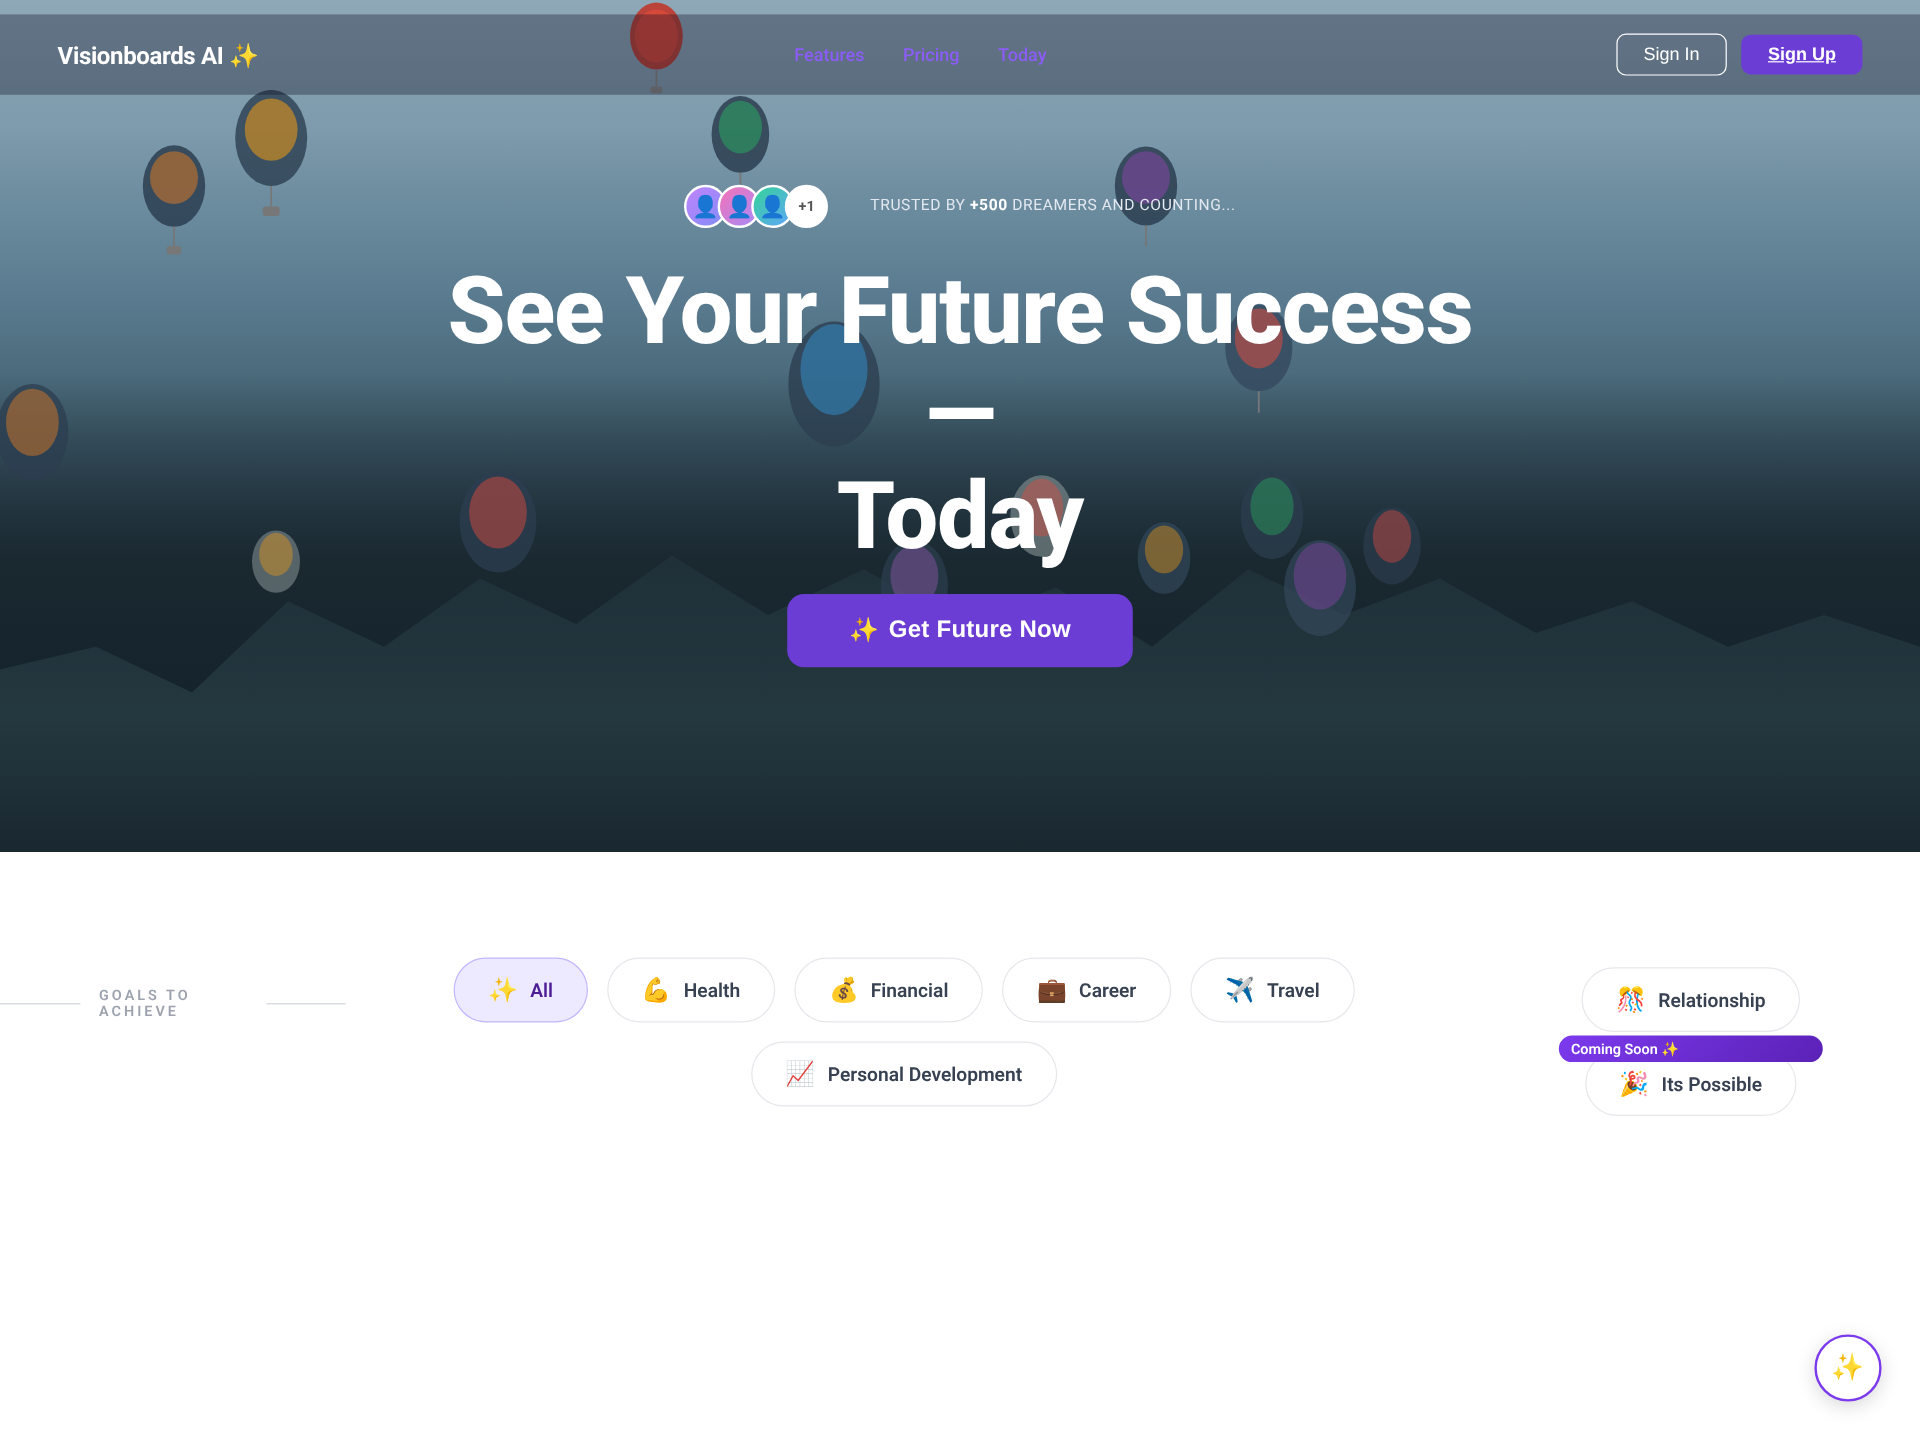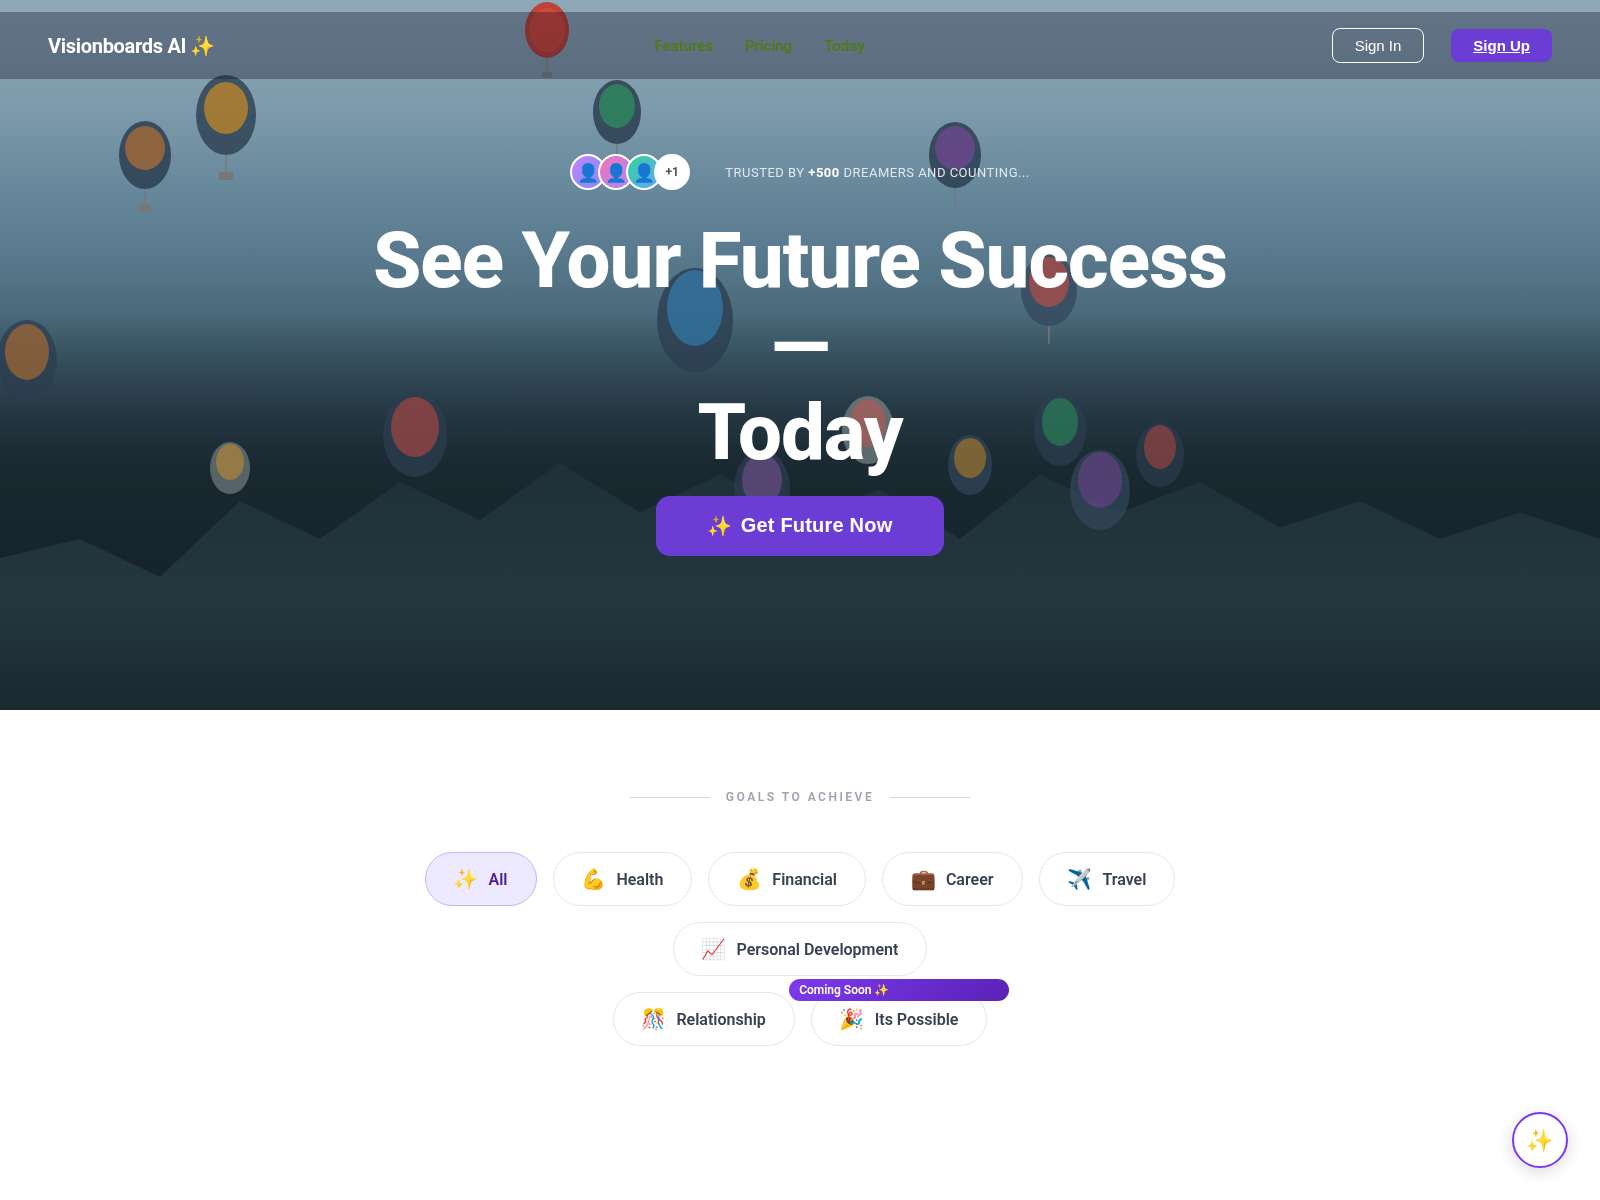--- a/index.html
+++ b/index.html
@@ -12,24 +12,24 @@
       padding: 16px 48px;
       background: rgba(20,20,40,0.35);
       margin-top: 12px;
     }
     .nav-logo {
       color: #fff; font-size: 20px; font-weight: 700; letter-spacing: -0.3px;
       display: flex; align-items: center; gap: 6px;
     }
     .nav-links { display: flex; gap: 32px; }
     .nav-links a {
-      color: #4d7c0f; text-decoration: none; font-size: 15px; font-weight: 500;
+      color: #8b5cf6; text-decoration: none; font-size: 15px; font-weight: 500;
       cursor: pointer;
     }
-    .nav-buttons { display: flex; gap: 27px; align-items: center; padding-left: 28px; }
+    .nav-buttons { display: flex; gap: 12px; align-items: center; padding-left: 28px; }
     .btn-signin {
       background: transparent; border: 1.5px solid #fff; color: #fff;
       padding: 8px 22px; border-radius: 8px; font-size: 15px; font-weight: 500;
       cursor: pointer;
     }
     .btn-signup {
       background: #6c3dd4; border: none; color: #fff;
       padding: 8px 22px; border-radius: 8px; font-size: 15px; font-weight: 600;
       cursor: pointer;
       text-decoration: underline;
@@ -112,21 +112,21 @@
       background: #6c3dd4; border: none; color: #fff;
       padding: 18px 52px; border-radius: 14px;
       font-size: 20px; font-weight: 700; cursor: pointer;
       display: flex; align-items: center; gap: 8px;
       letter-spacing: 0.2px;
     }
 
     
     .goals-section {
       background: #fff; padding: 80px 0 60px;
-      display: flex; flex-direction: column; align-items: center;
+      display: flex; flex-direction: row; align-items: center;
     }
     .goals-title-row {
       display: flex; align-items: center; gap: 16px;
       margin-bottom: 48px;
     }
     .goals-line {
       width: 80px; height: 1px; background: #d1d5db;
     }
     .goals-title {
       font-size: 12px; font-weight: 600; letter-spacing: 2.5px;

